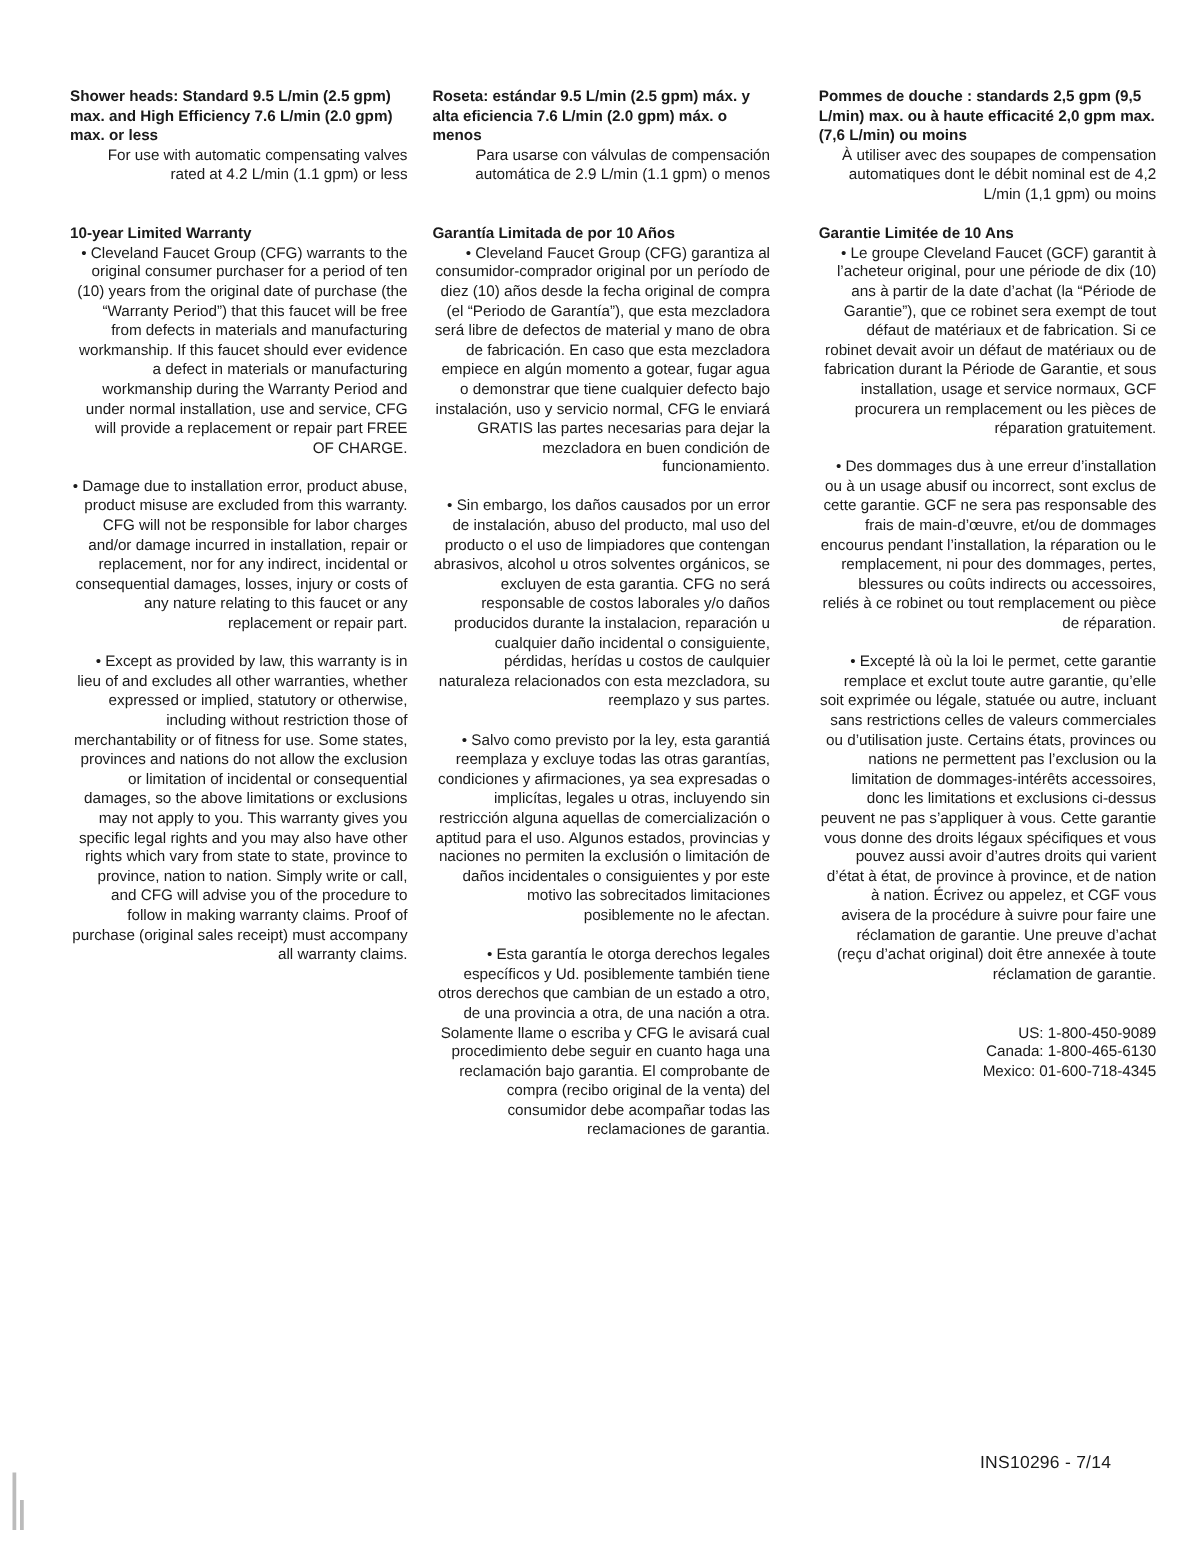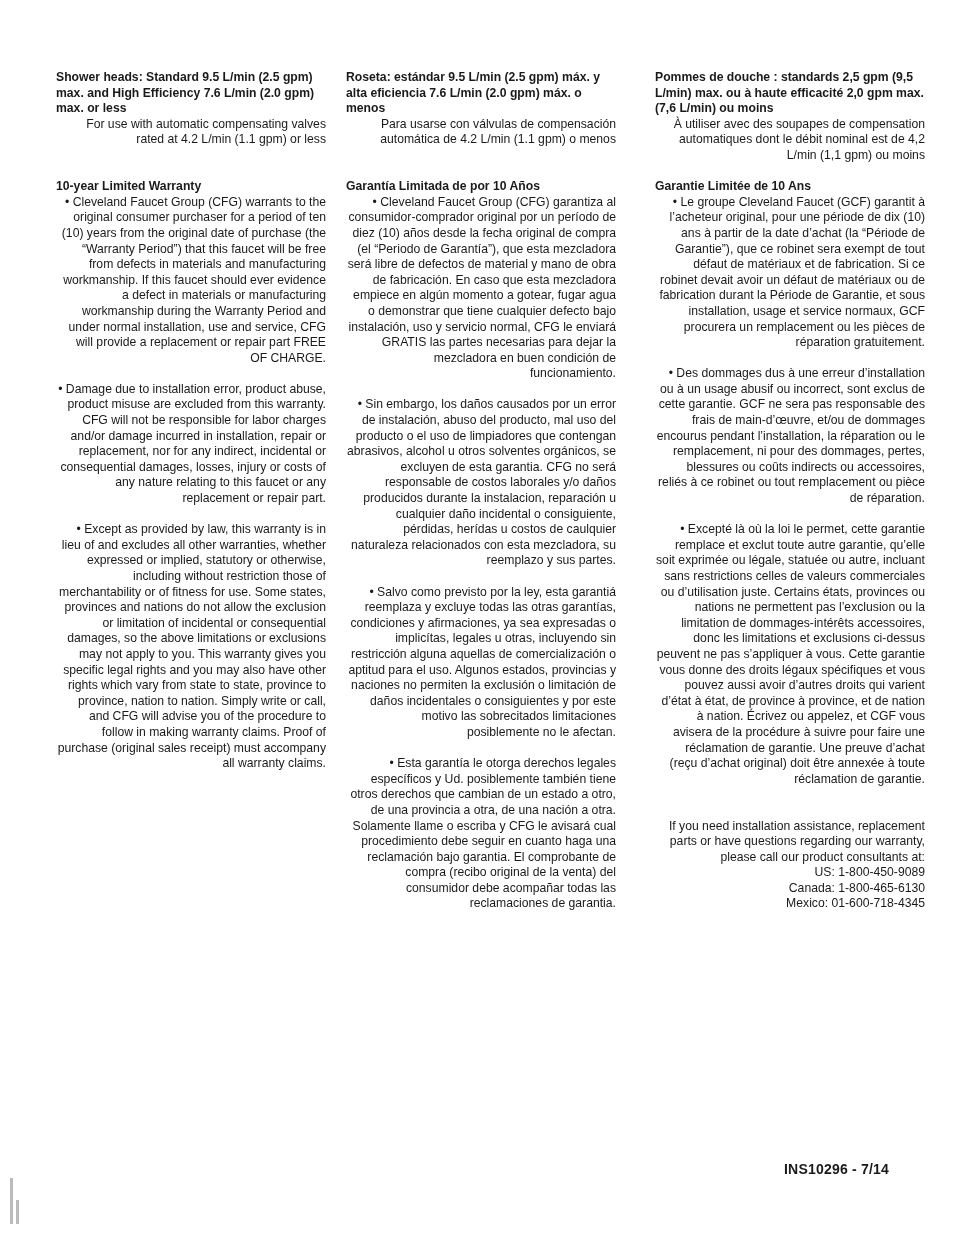--- a/index.html
+++ b/index.html
@@ -14,21 +14,21 @@
     }
     .col-en { left: 56px; }
     .col-es { left: 346px; }
     .col-fr { left: 635px; margin-left: 20px; }
     .heading { font-weight: bold; display: block; }
     .para { display: block; margin: 0; text-align: right; }
     .gap { height: 15.6px; }
     .gap2 { height: 31.2px; }
     .footer-code {
       position: absolute; left: 784px; top: 1161px;
-      font-size: 14px; font-weight: bold; letter-spacing: 0.2px;
+      font-size: 14px; font-weight: normal; letter-spacing: 0.2px;
     }
     .side-mark {
       position: absolute; left: 4px; top: 1178px; width: 24px; height: 48px;
     }
     .side-mark span {
       position: absolute; display: block; width: 3px; background: #bbbbbb;
     }
   </style>
 </head>
 <body>
@@ -40,21 +40,21 @@
   <span class="heading">10-year Limited Warranty</span>
   <span class="para">•  Cleveland Faucet Group (CFG) warrants to the original consumer purchaser for a period of ten (10) years from the original date of purchase (the “Warranty Period”) that this faucet will be free from defects in materials and manufacturing workmanship.  If this faucet should ever evidence a defect in materials or manufacturing workmanship during the Warranty Period and under normal installation, use and service, CFG will provide a replacement or repair part FREE OF CHARGE.</span>
   <div class="gap"></div>
   <span class="para">•  Damage due to installation error, product abuse, product misuse are excluded from this warranty.  CFG will not be responsible for labor charges and/or damage incurred in installation, repair or replacement, nor for any indirect, incidental or consequential damages, losses, injury or costs of any nature relating to this faucet or any replacement or repair part.</span>
   <div class="gap"></div>
   <span class="para">•  Except as provided by law, this warranty is in lieu of and excludes all other warranties, whether expressed or implied, statutory or otherwise, including without restriction those of merchantability or of fitness for use.  Some states, provinces and nations do not allow the exclusion or limitation of incidental or consequential damages, so the above limitations or exclusions may not apply to you.  This warranty gives you specific legal rights and you may also have other rights which vary from state to state, province to province, nation to nation.  Simply write or call, and CFG will advise you of the procedure to follow in making warranty claims.  Proof of purchase (original sales receipt) must accompany all warranty claims.</span>
 </div>
 
 <div class="col col-es">
   <span class="heading">Roseta: estándar 9.5 L/min (2.5 gpm) máx. y alta eficiencia 7.6 L/min (2.0 gpm) máx. o menos</span>
-  <span class="para">Para usarse con válvulas de compensación automática de 4.2 L/min (1.1 gpm) o menos</span>
+  <span class="para">Para usarse con válvulas de compensación automática de 2.9 L/min (1.1 gpm) o menos</span>
   <div class="gap2"></div>
   <span class="heading">Garantía Limitada de por 10 Años</span>
   <span class="para">•  Cleveland Faucet Group (CFG) garantiza al consumidor-comprador original por un período de diez (10) años desde la fecha original de compra (el “Periodo de Garantía”), que esta mezcladora será libre de defectos de material y mano de obra de fabricación.  En caso que esta mezcladora empiece en algún momento a gotear, fugar agua o demonstrar que tiene cualquier defecto bajo instalación, uso y servicio normal, CFG le enviará GRATIS las partes necesarias para dejar la mezcladora en buen condición de funcionamiento.</span>
   <div class="gap"></div>
   <span class="para">•  Sin embargo, los daños causados por un error de instalación, abuso del producto, mal uso del producto o el uso de limpiadores que contengan abrasivos, alcohol u otros solventes orgánicos, se excluyen de esta garantia.  CFG no será responsable de costos laborales y/o daños producidos durante la instalacion, reparación u cualquier daño incidental o consiguiente, pérdidas, herídas u costos de caulquier naturaleza relacionados con esta mezcladora, su reemplazo y sus partes.</span>
   <div class="gap"></div>
   <span class="para">•  Salvo como previsto por la ley, esta garantiá reemplaza y excluye todas las otras garantías, condiciones y afirmaciones, ya sea expresadas o implicítas, legales u otras, incluyendo sin restricción alguna aquellas de comercialización o aptitud para el uso.  Algunos estados, provincias y naciones no permiten la exclusión o limitación de daños incidentales o consiguientes y por este motivo las sobrecitados limitaciones posiblemente no le afectan.</span>
   <div class="gap"></div>
   <span class="para">•  Esta garantía le otorga derechos legales específicos y Ud. posiblemente también tiene otros derechos que cambian de un estado a otro, de una provincia a otra, de una nación a otra.  Solamente llame o escriba y CFG le avisará cual procedimiento debe seguir en cuanto haga una reclamación bajo garantia.  El comprobante de compra (recibo original de la venta) del consumidor debe acompañar todas las reclamaciones de garantia.</span>
 </div>
@@ -65,21 +65,20 @@
   <div class="gap"></div>
   <span class="heading">Garantie Limitée de 10 Ans</span>
   <span class="para">•  Le groupe Cleveland Faucet (GCF) garantit à l’acheteur original, pour une période de dix (10) ans à partir de la date d’achat (la “Période de Garantie”), que ce robinet sera exempt de tout défaut de matériaux et de fabrication.  Si ce robinet devait avoir un défaut de matériaux ou de fabrication durant la Période de Garantie, et sous installation, usage et service normaux, GCF procurera un remplacement ou les pièces de réparation gratuitement.</span>
   <div class="gap"></div>
   <span class="para">•  Des dommages dus à une erreur d’installation ou à un usage abusif ou incorrect, sont exclus de cette garantie.  GCF ne sera pas responsable des frais de main-d’œuvre, et/ou de dommages encourus pendant l’installation, la réparation ou le remplacement, ni pour des dommages, pertes, blessures ou coûts indirects ou accessoires, reliés à ce robinet ou tout remplacement ou pièce de réparation.</span>
   <div class="gap"></div>
   <span class="para">•  Excepté là où la loi le permet, cette garantie remplace et exclut toute autre garantie, qu’elle soit exprimée ou légale, statuée ou autre, incluant sans restrictions celles de valeurs commerciales ou d’utilisation juste.  Certains états, provinces ou nations ne permettent pas l’exclusion ou la limitation de dommages-intérêts accessoires, donc les limitations et exclusions ci-dessus peuvent ne pas s’appliquer à vous.  Cette garantie vous donne des droits légaux spécifiques et vous pouvez aussi avoir d’autres droits qui varient d’état à état, de province à province, et de nation à nation.  Écrivez ou appelez, et CGF vous avisera de la procédure à suivre pour faire une réclamation de garantie.  Une preuve d’achat (reçu d’achat original) doit être annexée à toute réclamation de garantie.</span>
   <div class="gap2"></div>
 
   <div>
-    <span class="para">If you need installation assistance, replacement parts or have questions regarding our warranty, please call our product consultants at:</span>
     <span class="para">US: 1-800-450-9089</span>
     <span class="para">Canada: 1-800-465-6130</span>
     <span class="para">Mexico: 01-600-718-4345</span>
   </div>
   <div class="gap"></div>
 </div>
 
 <div class="footer-code">INS10296 - 7/14</div>
 
 <div class="side-mark">

